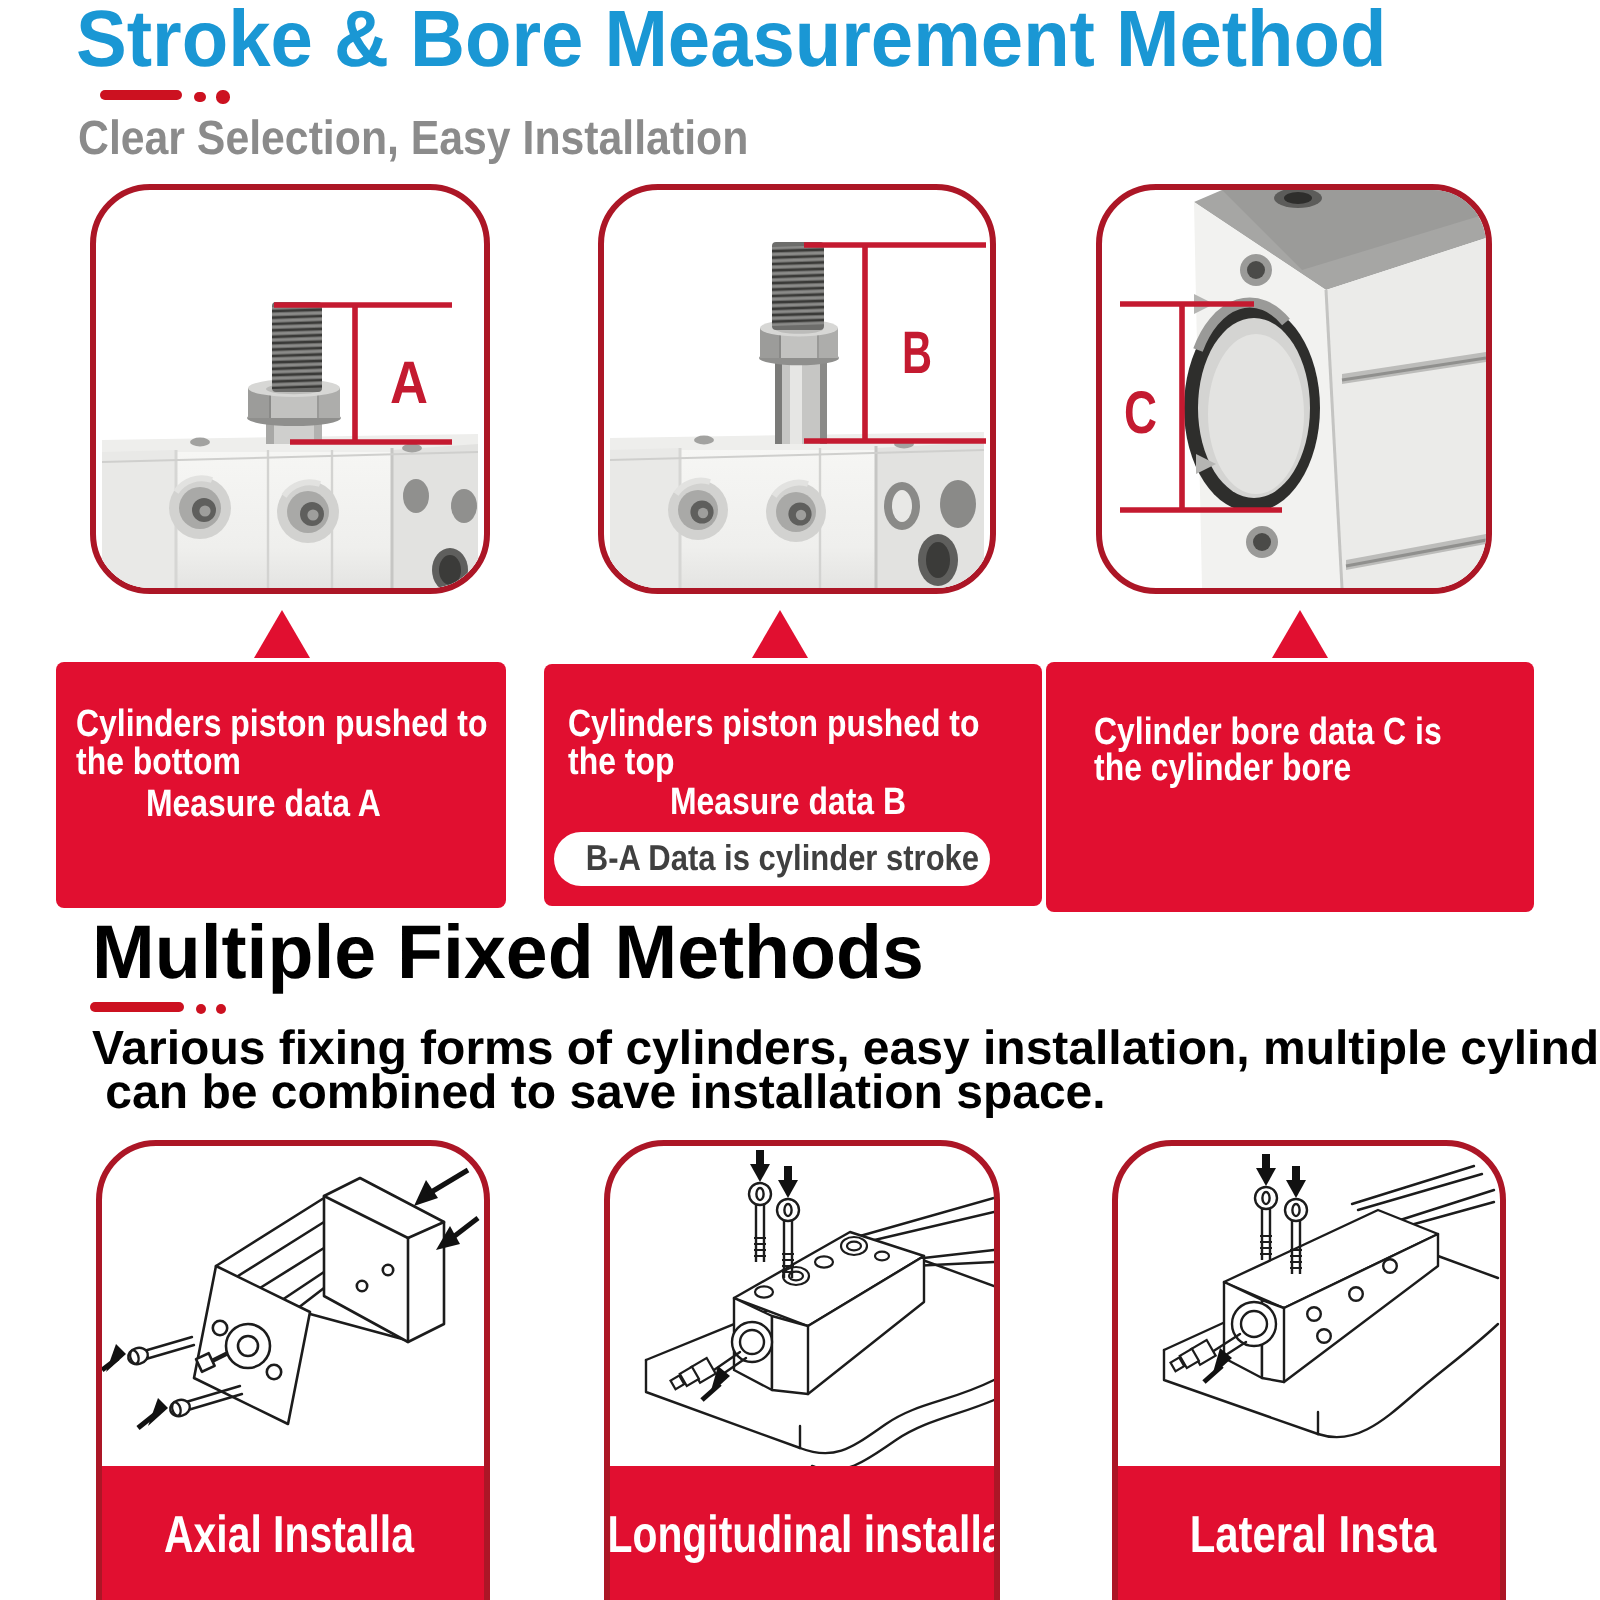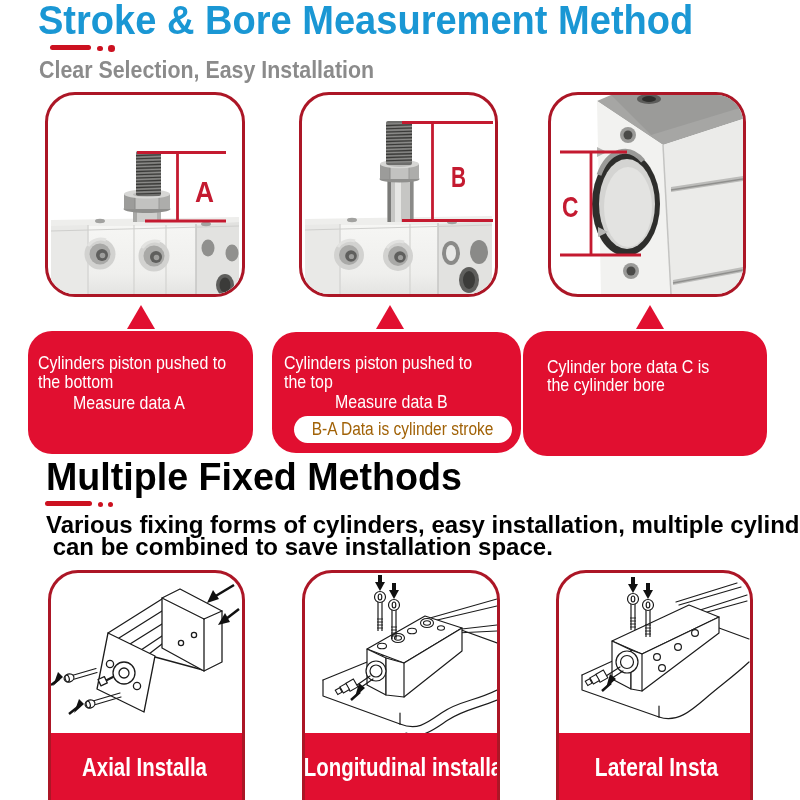--- a/index.html
+++ b/index.html
@@ -1,20 +1,20 @@
 <!DOCTYPE html>
 <html><head>
 <meta charset="utf-8">
 <style>
 html,body{margin:0;padding:0}
 body{width:800px;height:800px;overflow:hidden;background:#fff;font-family:"Liberation Sans",sans-serif;position:relative}
 .abs{position:absolute}
 .card{position:absolute;box-sizing:border-box;border:3px solid #ac1626;border-radius:30px;background:#fff;overflow:hidden}
 .tri{position:absolute;width:0;height:0;border-left:14px solid transparent;border-right:14px solid transparent;border-bottom:24px solid #e10f30}
-.bubble{position:absolute;background:#e10f30;border-radius:24px;color:#fff;font-weight:normal}
+.bubble{position:absolute;background:#e10f30;border-radius:4px;color:#fff;font-weight:bold}
 .band{position:absolute;left:0;right:0;bottom:0;background:#e10f30;text-align:center;color:#fff;font-weight:bold}
 svg{display:block}
 </style>
 </head>
 <body>
 <div class="abs" style="left:38px;top:-2px;font-size:40px;font-weight:bold;color:#1a97d4;white-space:nowrap;transform:scaleX(0.951);transform-origin:left top">Stroke &amp; Bore Measurement Method</div>
 <div class="abs" style="left:50px;top:45px;width:41px;height:5px;border-radius:3px;background:#cc1120"></div>
 <div class="abs" style="left:97px;top:45.5px;width:5.5px;height:5.5px;border-radius:50%;background:#cc1120"></div>
 <div class="abs" style="left:108px;top:45px;width:6.5px;height:6.5px;border-radius:50%;background:#cc1120"></div>
 <div class="abs" style="left:39px;top:56px;font-size:24px;font-weight:bold;color:#8b8b8b;white-space:nowrap;transform:scaleX(0.891);transform-origin:left top">Clear Selection, Easy Installation</div>
@@ -254,21 +254,21 @@
 <div class="tri" style="left:376px;top:305px"></div>
 <div class="tri" style="left:636px;top:305px"></div>
 
 <div class="bubble" style="left:28px;top:331px;width:225px;height:123px">
 <div class="abs" style="left:10px;top:23px;font-size:19px;line-height:18.7px;white-space:nowrap;transform:scaleX(0.84);transform-origin:left top">Cylinders piston pushed to<br>the bottom</div>
 <div class="abs" style="left:45px;top:60.5px;font-size:19px;white-space:nowrap;transform:scaleX(0.84);transform-origin:left top">Measure data A</div>
 </div>
 <div class="bubble" style="left:272px;top:332px;width:249px;height:121px">
 <div class="abs" style="left:12px;top:22px;font-size:19px;line-height:18.7px;white-space:nowrap;transform:scaleX(0.84);transform-origin:left top">Cylinders piston pushed to<br>the top</div>
 <div class="abs" style="left:63px;top:59px;font-size:19px;white-space:nowrap;transform:scaleX(0.84);transform-origin:left top">Measure data B</div>
-<div class="abs" style="left:22px;top:83.5px;width:218px;height:27px;background:#fff;border-radius:13.5px;color:#a16207;text-align:center;line-height:27px;font-size:18px;white-space:nowrap"><span style="display:inline-block;transform:scaleX(0.861);transform-origin:center center">B-A Data is cylinder stroke</span></div>
+<div class="abs" style="left:5px;top:83.5px;width:218px;height:27px;background:#fff;border-radius:13.5px;color:#404040;text-align:center;line-height:27px;font-size:18px;white-space:nowrap"><span style="display:inline-block;transform:scaleX(0.861);transform-origin:center center">B-A Data is cylinder stroke</span></div>
 </div>
 <div class="bubble" style="left:523px;top:331px;width:244px;height:125px">
 <div class="abs" style="left:24px;top:27px;font-size:19px;line-height:18px;white-space:nowrap;transform:scaleX(0.84);transform-origin:left top">Cylinder bore data C is<br>the cylinder bore</div>
 </div>
 
 <div class="abs" style="left:46px;top:456px;font-size:38px;font-weight:bold;color:#000;white-space:nowrap;transform:scaleX(0.99);transform-origin:left top">Multiple Fixed Methods</div>
 <div class="abs" style="left:45px;top:501px;width:47px;height:5px;border-radius:3px;background:#cc1120"></div>
 <div class="abs" style="left:98px;top:501.5px;width:5px;height:5px;border-radius:50%;background:#cc1120"></div>
 <div class="abs" style="left:108px;top:501.5px;width:5px;height:5px;border-radius:50%;background:#cc1120"></div>
 <div class="abs" style="left:46px;top:514px;font-size:24px;font-weight:bold;color:#000;line-height:21.5px;white-space:nowrap;transform:scaleX(1);transform-origin:left top">Various fixing forms of cylinders, easy installation, multiple cylinders<br>&nbsp;can be combined to save installation space.</div>

